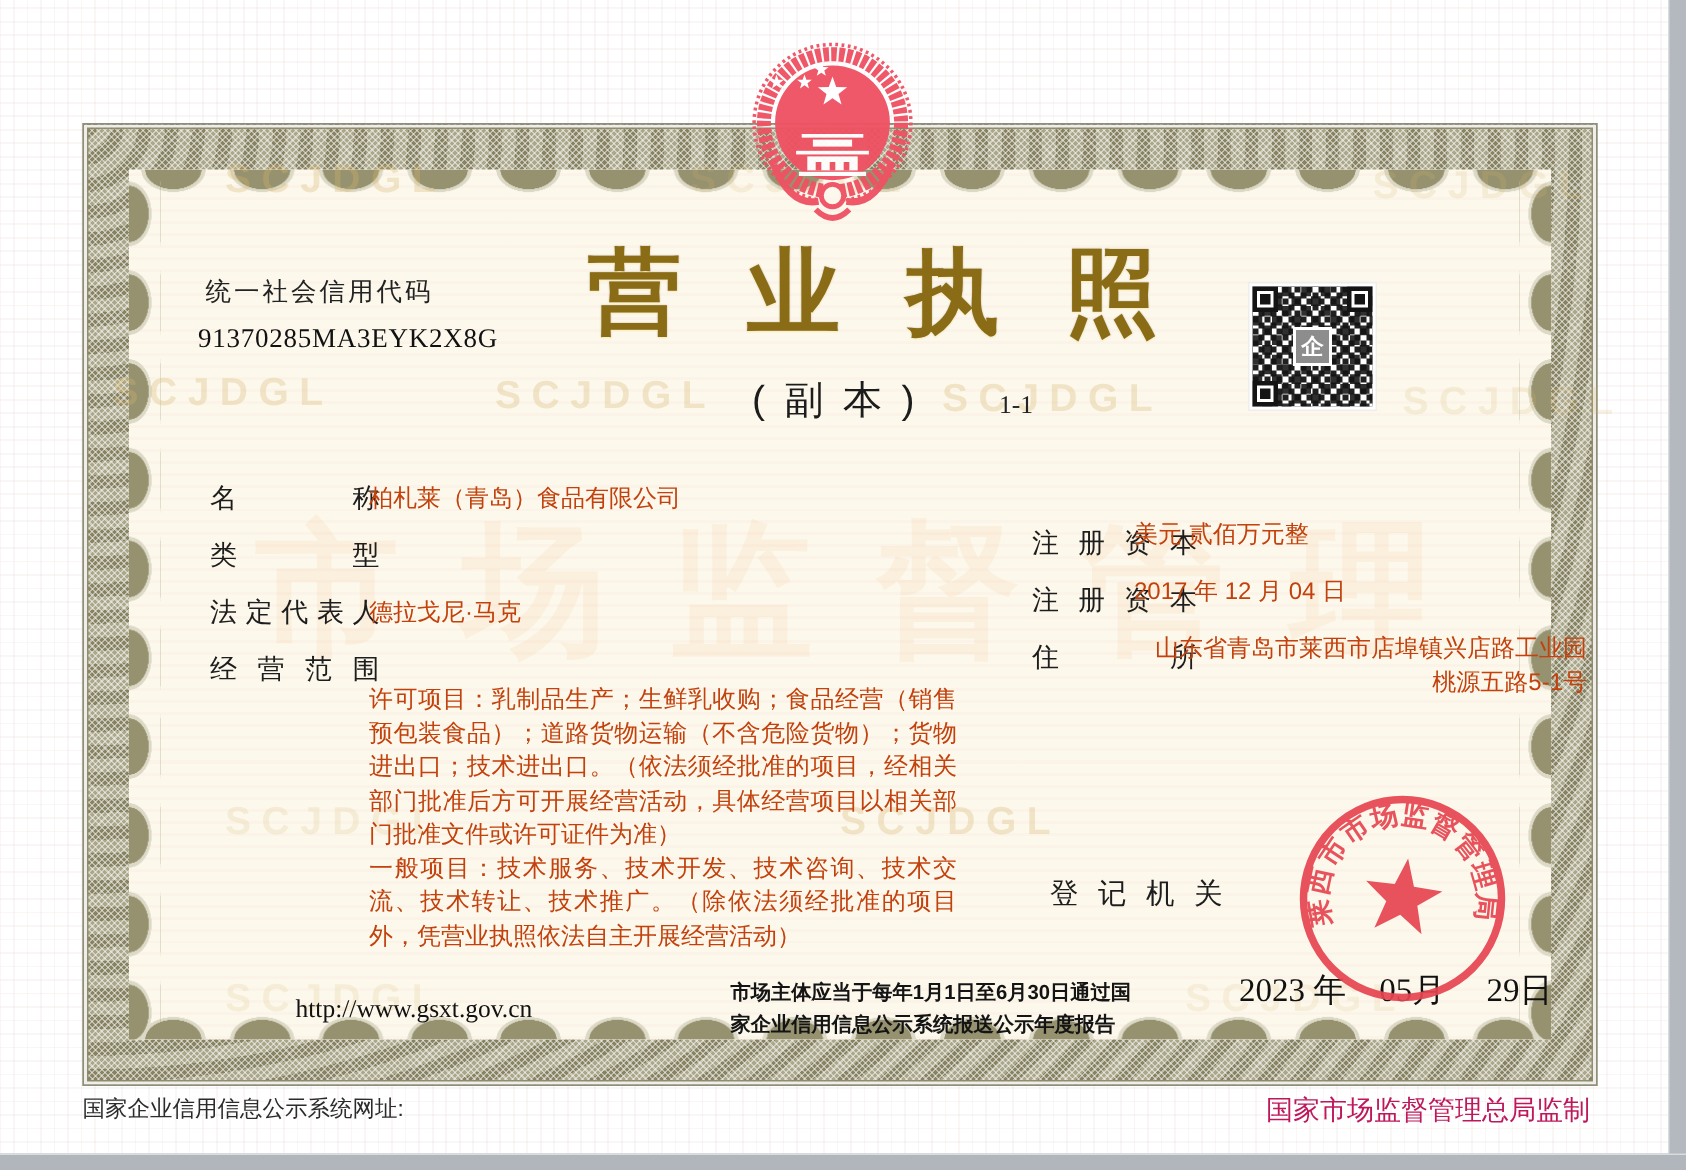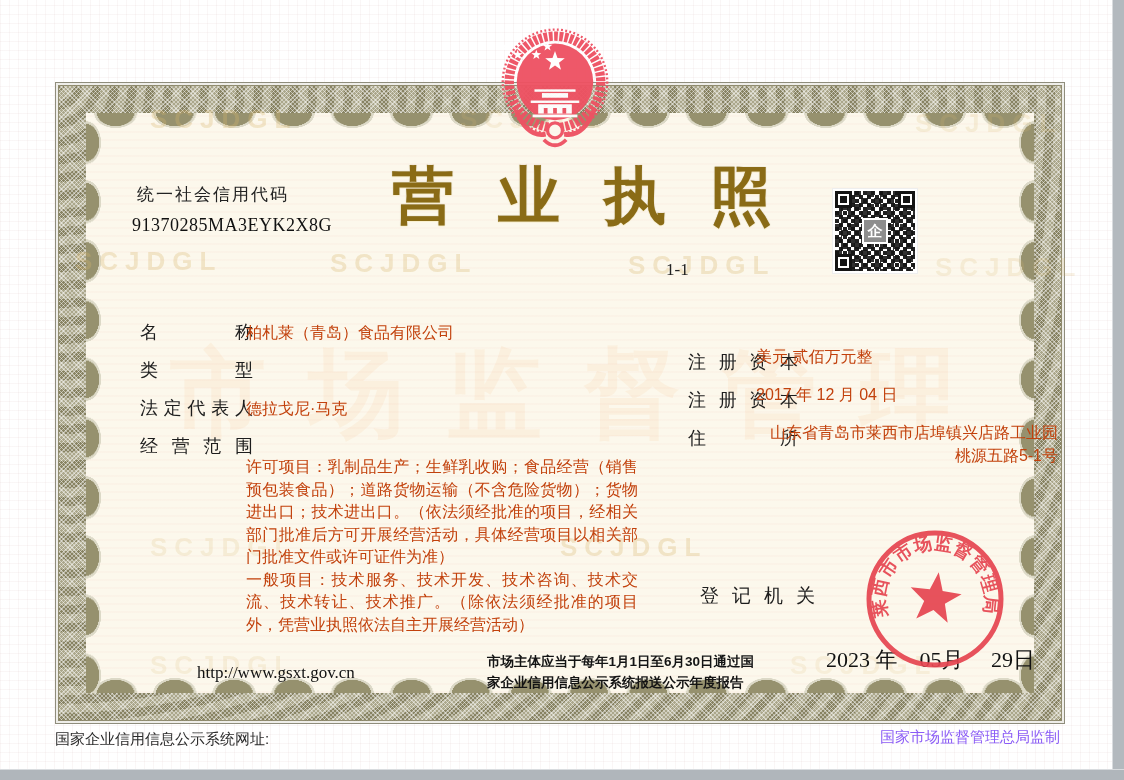--- a/index.html
+++ b/index.html
@@ -80,21 +80,21 @@
   .scope-val { text-align:justify; white-space:pre-line; }
 
   .registrar { left:700px; top:583px; font-size:19px; color:#1d1d1d; letter-spacing:13px; font-weight:500; white-space:nowrap; }
   .issue-date { left:826px; top:645px; font-size:22px; color:#111; font-family:"Liberation Serif",serif; z-index:6; white-space:nowrap; }
   .seal { left:851px; top:515px; z-index:8; opacity:.92; }
 
   .website { left:197px; top:663px; font-size:17px; color:#111; font-family:"Liberation Serif",serif; }
   .annual-note { left:487px; top:652px; width:312px; font-size:13.5px; line-height:1.55; color:#141414; font-weight:600; white-space:pre-line; }
 
   .footer-left  { left:55px; top:730px; font-size:15px; color:#2b2b2b; z-index:5; }
-  .footer-right { right:64px; top:728px; font-size:15px; color:#8b5cf6; z-index:5; position:absolute; }
+  .footer-right { right:64px; top:728px; font-size:18px; color:#be185d; z-index:5; position:absolute; }
 </style>
 </head>
 <body>
 
 <div class="page">
 
   <div class="frame">
     <div class="paper">
       <div class="sc sc-top"></div>
       <div class="sc sc-bottom"></div>
@@ -135,20 +135,21 @@
     <rect x="36" y="101" width="48" height="3" fill="#fff"></rect>
     <path d="M18 96 Q30 126 50 122" fill="none" stroke="#ee5263" stroke-width="5"></path>
     <path d="M102 96 Q90 126 70 122" fill="none" stroke="#ee5263" stroke-width="5"></path>
     <circle cx="60" cy="118" r="8" fill="#fcf8ec" stroke="#ee5263" stroke-width="3.5"></circle>
     <path d="M48 128 Q60 140 72 128" fill="none" stroke="#ee5263" stroke-width="4"></path>
   </svg>
 
   <div class="abs credit-label">统一社会信用代码</div>
   <div class="abs credit-code">91370285MA3EYK2X8G</div>
   <div class="abs title">营业执照</div>
+  <div class="abs subtitle">(副本)</div>
   <div class="abs page-no">1-1</div>
 
   <div class="abs qr">
     <div class="qr-pattern"></div>
     <div class="qr-finder qr-f1"></div>
     <div class="qr-finder qr-f2"></div>
     <div class="qr-finder qr-f3"></div>
     <div class="qr-center">企</div>
   </div>
 

